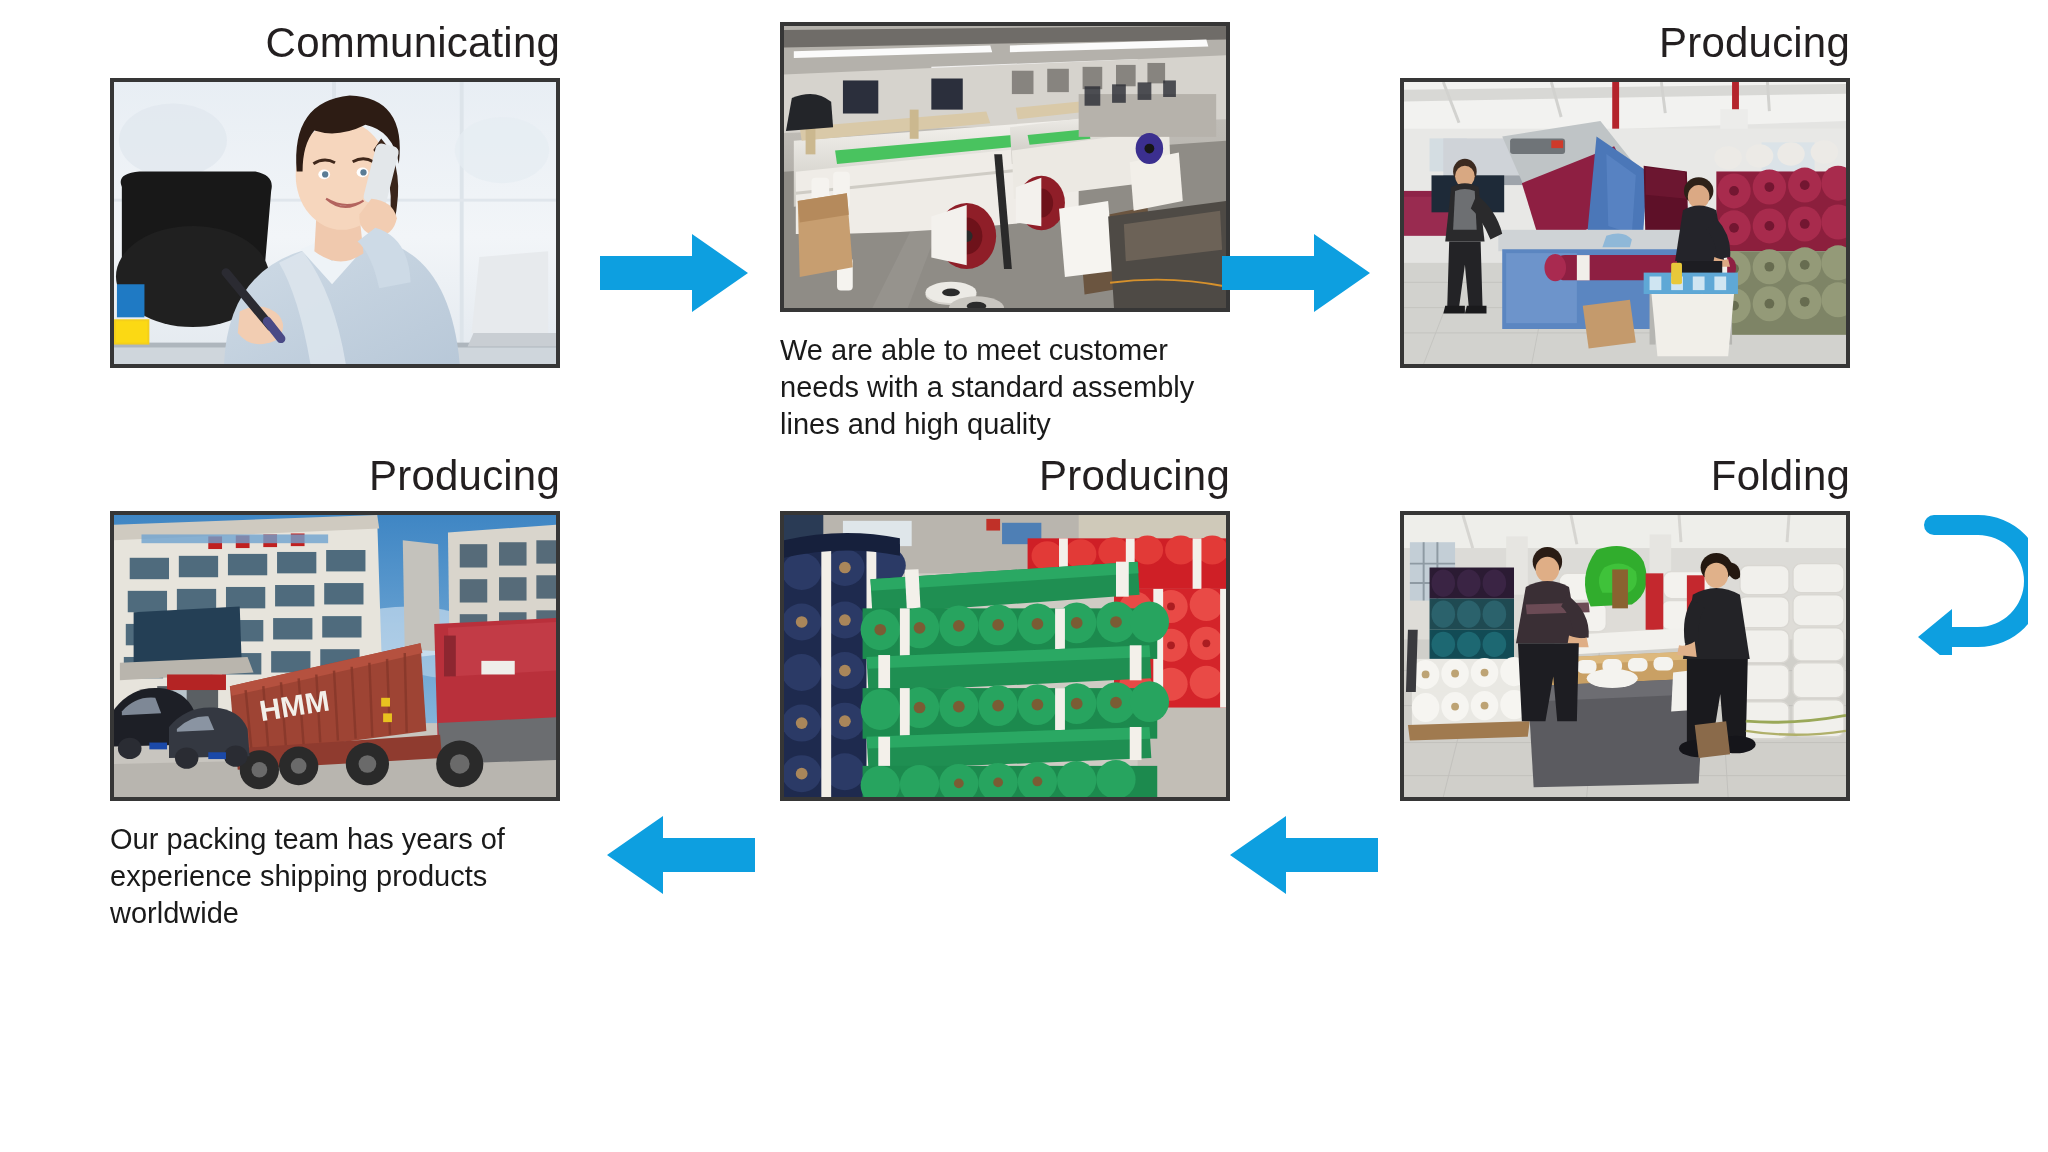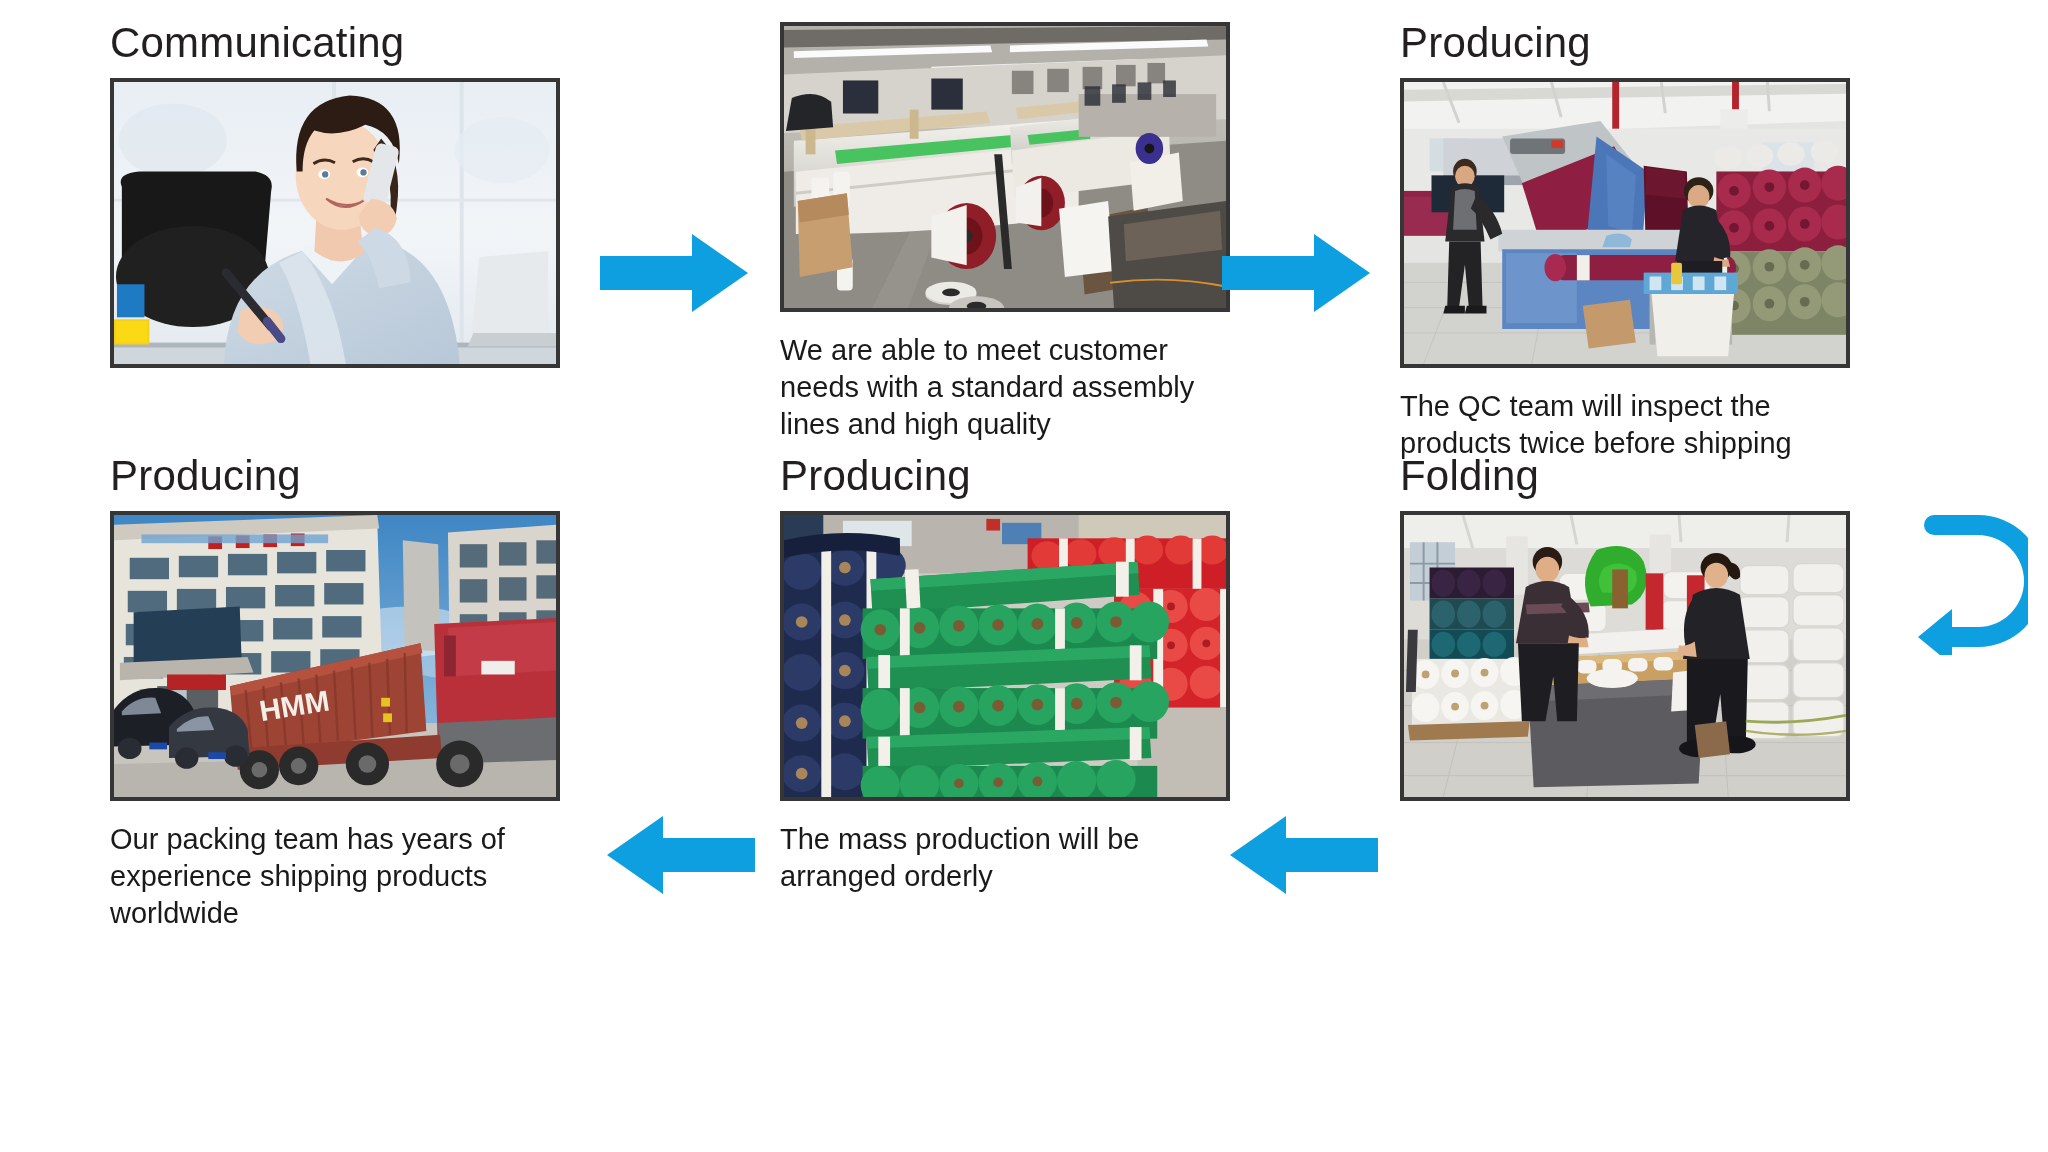--- a/index.html
+++ b/index.html
@@ -9,21 +9,21 @@
     font-family:"Liberation Sans", sans-serif;
     overflow:hidden;
     position:relative;
   }
   .grid{
     position:absolute;
     left:0;top:0;width:2048px;height:1152px;
   }
   .cell{position:absolute;width:460px;}
   .cell-title{
-    text-align:left;
+    text-align:right;
     font-size:42px;
     color:#231f20;
     font-weight:400;
     letter-spacing:0.2px;
     line-height:1;
     margin:0 0 14px 0;
     white-space:nowrap;
   }
   .photo-frame{
     width:450px;height:290px;
@@ -376,21 +376,20 @@
         <rect x="250" y="218" width="6" height="52" fill="#b6b6b2"></rect>
         <rect x="328" y="218" width="6" height="52" fill="#b6b6b2"></rect>
         <path d="M252 218 L336 218 L330 282 L258 282 Z" fill="#f1efe9"></path>
         <rect x="272" y="186" width="11" height="22" rx="2" fill="#e8c83a"></rect>
 
         <path d="M206 158 q18 -6 26 4 l-2 8 l-28 0 z" fill="#8fb8d8"></path>
 
         <path d="M182 230 L230 224 L236 268 L188 274 Z" fill="#c49a6c"></path>
       </svg>
     </div>
-    <div class="caption">The QC team will inspect the products twice before shipping</div>
   </div>
 
   <div class="cell col1 row2">
     <div class="cell-title">Producing</div>
     <div class="photo-frame">
       <svg viewBox="0 0 450 290" preserveAspectRatio="none">
         <defs>
           <linearGradient id="g_sky" x1="0" y1="0" x2="0" y2="1">
             <stop offset="0%" stop-color="#3f86c4"></stop>
               <stop offset="100%" stop-color="#9cc4e2"></stop>
@@ -689,21 +688,20 @@
             </g>
             <g fill="#7a5c34">
               <circle cx="178" cy="276" r="5"></circle>
                 <circle cx="218" cy="275" r="5"></circle>
                 <circle cx="258" cy="274" r="5"></circle>
             </g>
           </g>
         </g>
       </svg>
     </div>
-    <div class="caption">The mass production will be arranged orderly</div>
   </div>
 
   <div class="cell col3 row2">
     <div class="cell-title">Folding</div>
     <div class="photo-frame">
       <svg viewBox="0 0 450 290" preserveAspectRatio="none">
         <rect width="450" height="290" fill="#dcdbd7"></rect>
 
         <rect x="0" y="0" width="450" height="34" fill="#eeeeea"></rect>
         <g stroke="#d6d5d1" stroke-width="3" fill="none">

